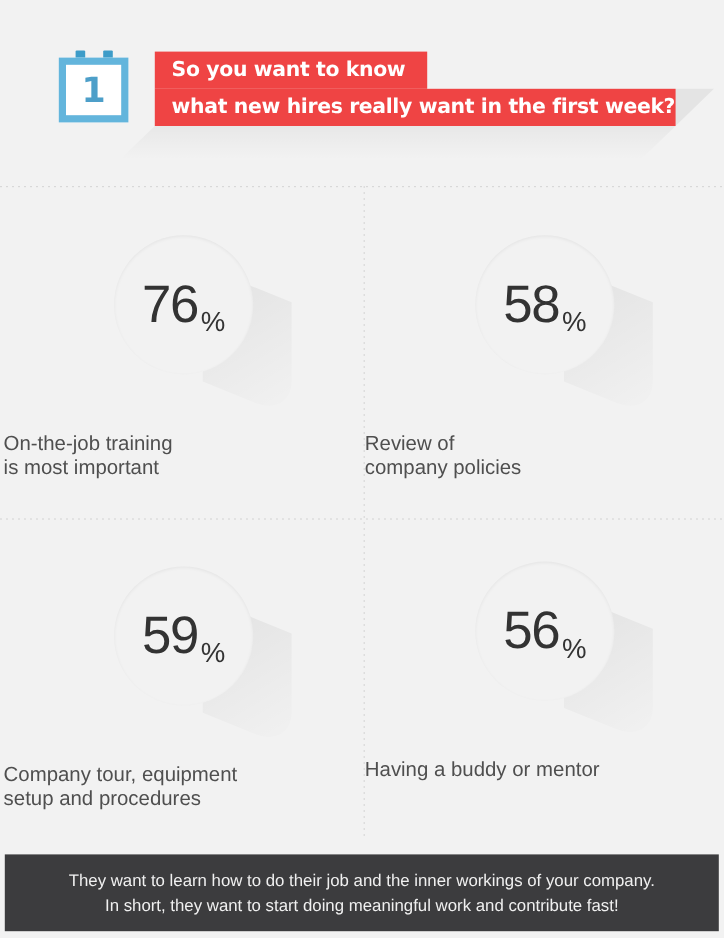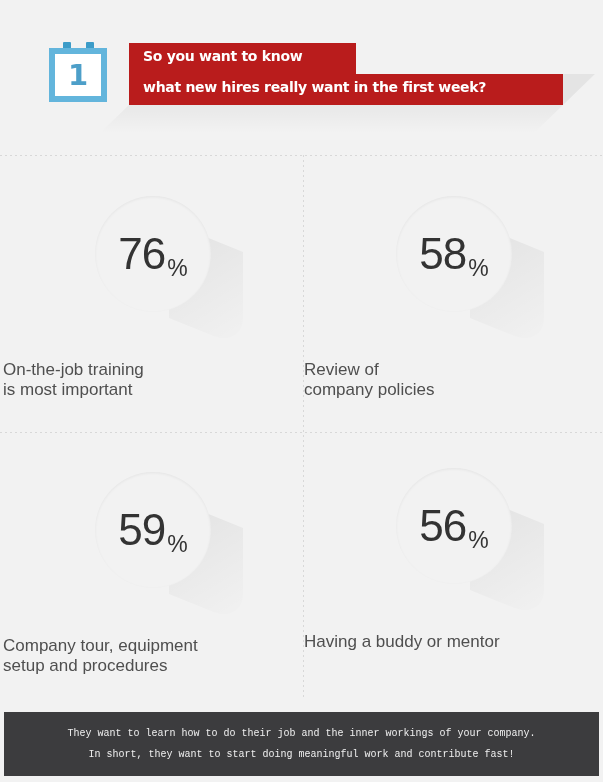--- a/index.html
+++ b/index.html
@@ -63,25 +63,25 @@
 
   
   #title-block {
     position: absolute;
     left: 129px;
     top: 43px;
     height: 62px;
   }
   .title-bar {
     position: absolute;
-    background: #b91c1c;
+    background: #ef4444;
     color: #ffffff;
     font-family: "DejaVu Sans", sans-serif;
     font-weight: bold;
-    font-size: 14px;
+    font-size: 17px;
     letter-spacing: -0.3px;
     white-space: nowrap;
     box-sizing: border-box;
   }
   .title-bar.line1 {
     left: 0; top: 0;
     height: 31px;
     padding: 5px 0 0 14px;
     width: 227px;
   }
@@ -219,22 +219,22 @@
     width: 595px;
     height: 64px;
     background: #3c3c3e;
     display: flex;
     align-items: center;
     justify-content: center;
   }
   #footer-text {
     text-align: center;
     color: #f0f0f0;
-    font-family: Liberation Mono, monospace;
-    font-size: 10px;
+    font-family: Liberation Sans, sans-serif;
+    font-size: 14px;
     line-height: 21px;
   }
 </style>
 </head>
 <body>
 
 <div id="header">
 
   <div id="calendar-icon">
     <div class="cal-ring left"></div>

